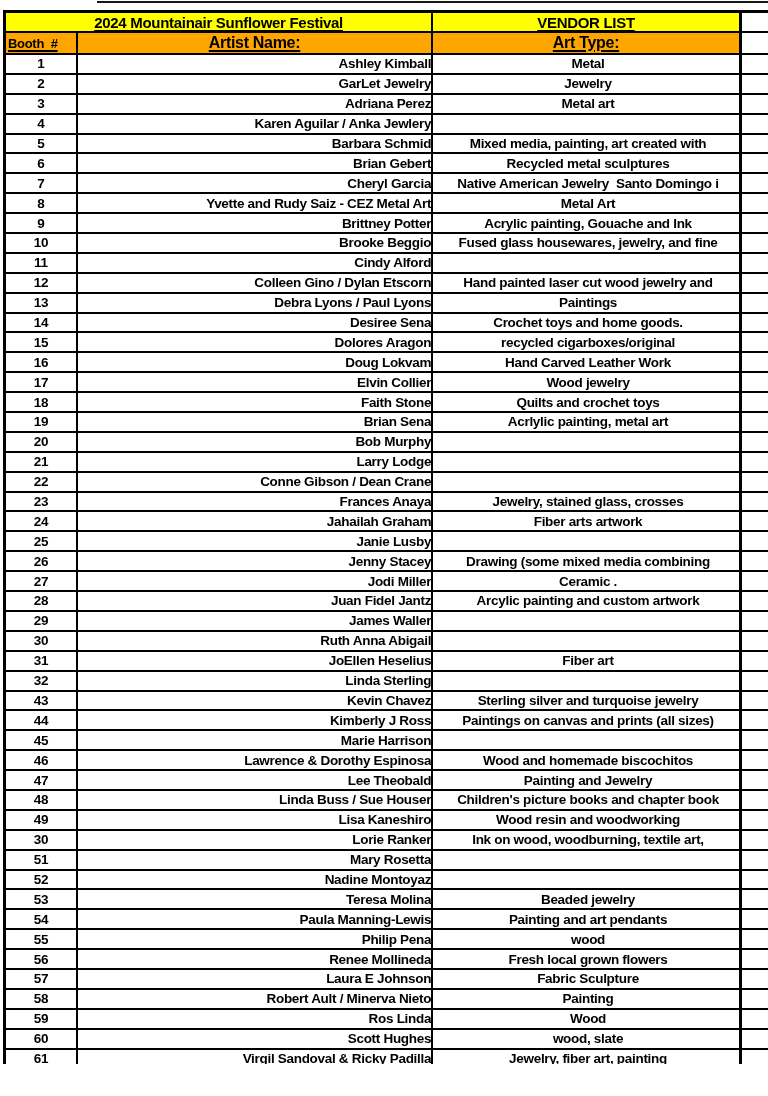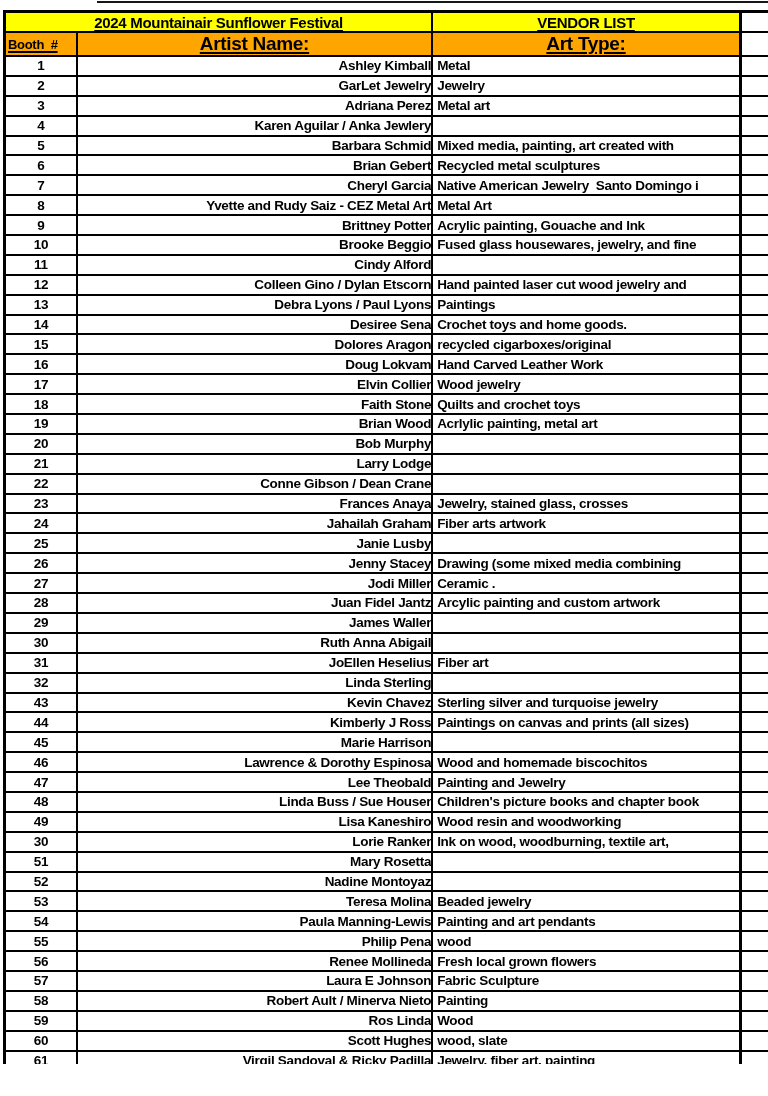--- a/index.html
+++ b/index.html
@@ -50,34 +50,34 @@
     text-decoration: underline;
     text-decoration-thickness: 2px;
     text-underline-offset: 2px;
   }
 
   
   tr.header-row td { height: 20px; }
   td.head-cell {
     background: var(--header-bg, #ffa500);
     text-align: center;
-    font-size: 19px;
+    font-size: 16px;
   }
   td.head-cell span {
     text-decoration: underline;
     text-decoration-thickness: 2px;
     text-underline-offset: 2px;
   }
   td.head-booth { font-size: 13px; text-align: left; padding-left: 2px; }
 
   
   tr.data-row td { height: 17.9px; font-size: 13.5px; line-height: 17px; }
   td.cell-booth  { text-align: center; }
   td.cell-artist { text-align: right; padding-left: 5px; }
-  td.cell-art    { text-align: left; padding-left: 4px; border-right-width: 3px; }
+  td.cell-art    { text-align: center; padding-left: 4px; border-right-width: 3px; }
   td.art-col-thick { border-right-width: 3px; }
   td.cell-sliver { background: #ffffff; }
 
   tr.trailing-row td { height: 17.9px; }
 </style>
 </head>
 <body>
 
 <div id="stage">
   <div id="top-artifact"></div>
@@ -204,21 +204,21 @@
           <td class="cell-sliver"></td>
         </tr>
         <tr class="data-row">
           <td class="cell-booth">18</td>
           <td class="cell-artist">Faith Stone</td>
           <td class="cell-art">Quilts and crochet toys</td>
           <td class="cell-sliver"></td>
         </tr>
         <tr class="data-row">
           <td class="cell-booth">19</td>
-          <td class="cell-artist">Brian Wood</td>
+          <td class="cell-artist">Brian Sena</td>
           <td class="cell-art">Acrlylic painting, metal art</td>
           <td class="cell-sliver"></td>
         </tr>
         <tr class="data-row">
           <td class="cell-booth">20</td>
           <td class="cell-artist">Bob Murphy</td>
           <td class="cell-art"></td>
           <td class="cell-sliver"></td>
         </tr>
         <tr class="data-row">

